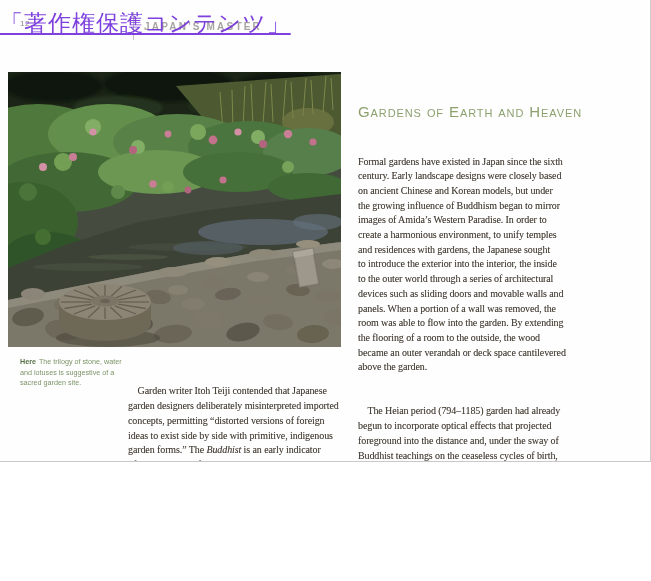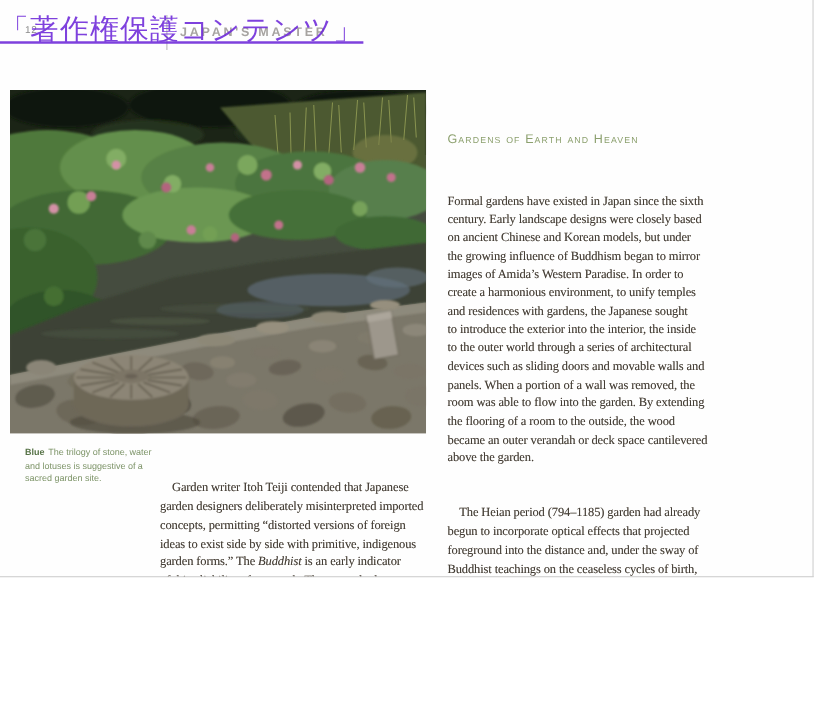--- a/index.html
+++ b/index.html
@@ -37,21 +37,21 @@
     position:absolute;color:#433d35;font-size:10px;line-height:14.7px;
     letter-spacing:-.1px;white-space:pre;
     text-shadow:0 0 .5px rgba(80,66,52,.45);
   }
   .col-middle{left:128px;top:355px;width:216px;}
   .col-right{left:358px;top:68px;width:288px;}
   .para{margin:0;}
   .col-right .para + .para{margin-top:0;}
   .sect-heading{
     font-family:"Liberation Sans",sans-serif;font-variant:small-caps;
-    font-size:10px;letter-spacing:.9px;color:#8ca06e;font-weight:normal;
+    font-size:15px;letter-spacing:.9px;color:#8ca06e;font-weight:normal;
     margin-top:8px;margin-bottom:5px;text-shadow:none;white-space:nowrap;
   }
   .italic{font-style:italic;}
 </style>
 </head>
 <body>
 
 <div class="page">
 
   <div class="pagenum">12</div>
@@ -212,21 +212,21 @@
       </g>
 
       <g transform="rotate(-10 298 196)" filter="url(#soft)">
         <rect x="288" y="178" width="20" height="36" fill="#9d978b" stroke="#6c6659" stroke-width=".8"></rect>
         <rect x="288" y="178" width="20" height="6" fill="#aca69a"></rect>
       </g>
     </svg>
   </div>
 
   <div class="caption">
-    <span class="cap-label">Blue</span><span>The trilogy of stone, water and lotuses is suggestive of a sacred garden site.</span>
+    <span class="cap-label">Here</span><span>The trilogy of stone, water and lotuses is suggestive of a sacred garden site.</span>
   </div>
 
   <div class="col col-middle">
     <div class="para"><span>    Garden writer Itoh Teiji contended that Japanese
 garden designers deliberately misinterpreted imported
 concepts, permitting “distorted versions of foreign
 ideas to exist side by side with primitive, indigenous
 garden forms.” The </span><span class="italic">Buddhist</span><span> is an early indicator
 of this pliability of approach. The manual advocates
 that seven maples can substitute for the highway

